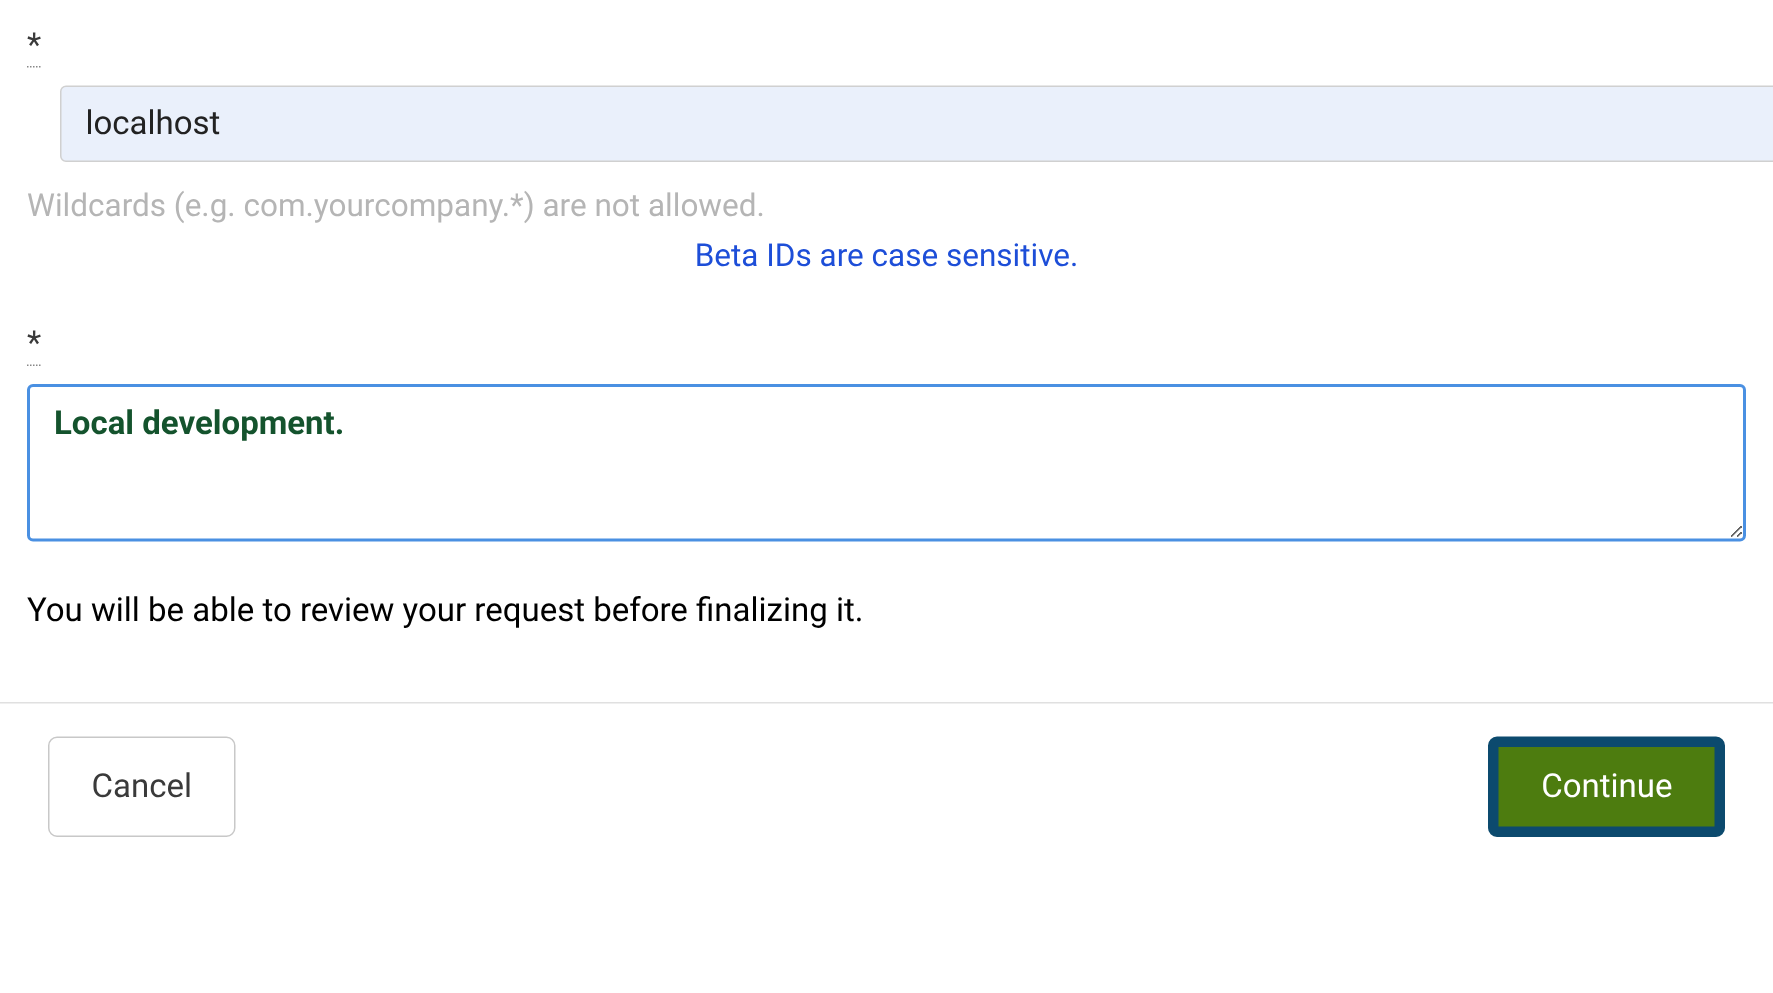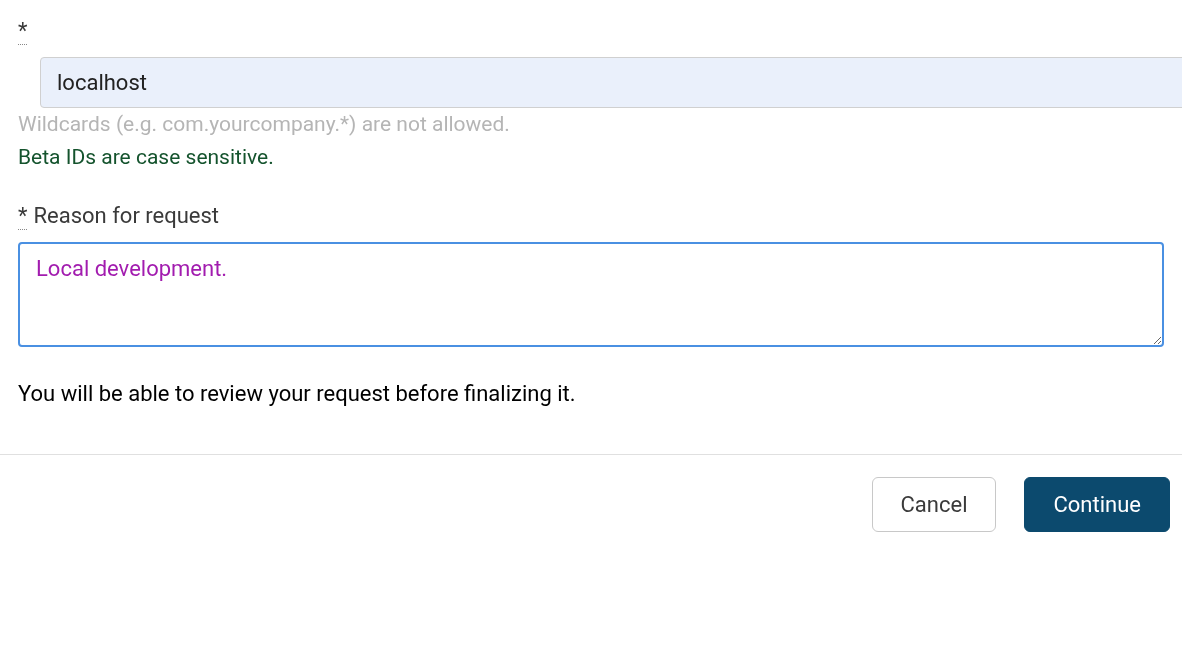--- a/index.html
+++ b/index.html
@@ -38,75 +38,78 @@
       font-size: 22px;
       padding: 12px 16px;
       border: 1px solid #d0d0d0;
       border-radius: 4px;
       background: #eaf0fb;
       color: #222;
       font-family: inherit;
       margin-left: 22px;
     }
     .help-lines {
+      margin-top: 14px;
     }
     .help-line {
       font-size: 21px;
       line-height: 1.55;
     }
     .help-muted {
       color: #b5b5b5;
     }
     .help-warn {
-      color: #14532d;
+      color: #1d4ed8;
+      text-align: center;
     }
     .textarea-input {
       width: 100%;
       font-size: 22px;
       padding: 12px 16px;
       border: 2px solid #4a90e2;
       border-radius: 4px;
       background: #ffffff;
-      color: #a21caf;
+      color: #14532d;
       font-family: inherit;
       height: 105px;
       resize: both;
+      font-weight: bold;
     }
     .info-text {
       font-size: 22px;
       color: #000000;
       margin-top: 28px;
     }
     .divider {
       border: none;
       border-top: 1px solid #e0e0e0;
       margin-top: 48px;
     }
     .button-row {
       display: flex;
-      justify-content: flex-end;
+      justify-content: space-between;
       gap: 28px;
-      padding: 22px 12px;
+      padding: 22px 32px;
     }
     .btn {
       font-size: 22px;
       padding: 14px 28px;
       border-radius: 6px;
       cursor: pointer;
       font-family: inherit;
     }
     .btn-cancel {
       background: #ffffff;
       color: #3a3a3a;
       border: 1px solid #c8c8c8;
     }
     .btn-continue {
-      background: #0c4a6e;
+      background: #4d7c0f;
       color: #ffffff;
-      border: 1px solid #0c4a6e;
+      border: 7px solid #0c4a6e;
     }
   </style>
 </head>
 <body>
 
 <div class="form-container">
 
   <div class="field-block">
     <div class="field-label">
       <span class="required-asterisk">*</span>
@@ -114,21 +117,20 @@
     <input type="text" class="text-input" value="localhost" style="">
     <div class="help-lines">
       <div class="help-line help-muted">Wildcards (e.g. com.yourcompany.*) are not allowed.</div>
       <div class="help-line help-warn">Beta IDs are case sensitive.</div>
     </div>
   </div>
 
   <div class="field-block">
     <div class="field-label">
       <span class="required-asterisk">*</span>
-      <span>Reason for request</span>
     </div>
     <textarea class="textarea-input" style="">Local development.</textarea>
   </div>
 
   <div class="info-text">You will be able to review your request before finalizing it.</div>
 
 </div>
 
 <hr class="divider">
 

